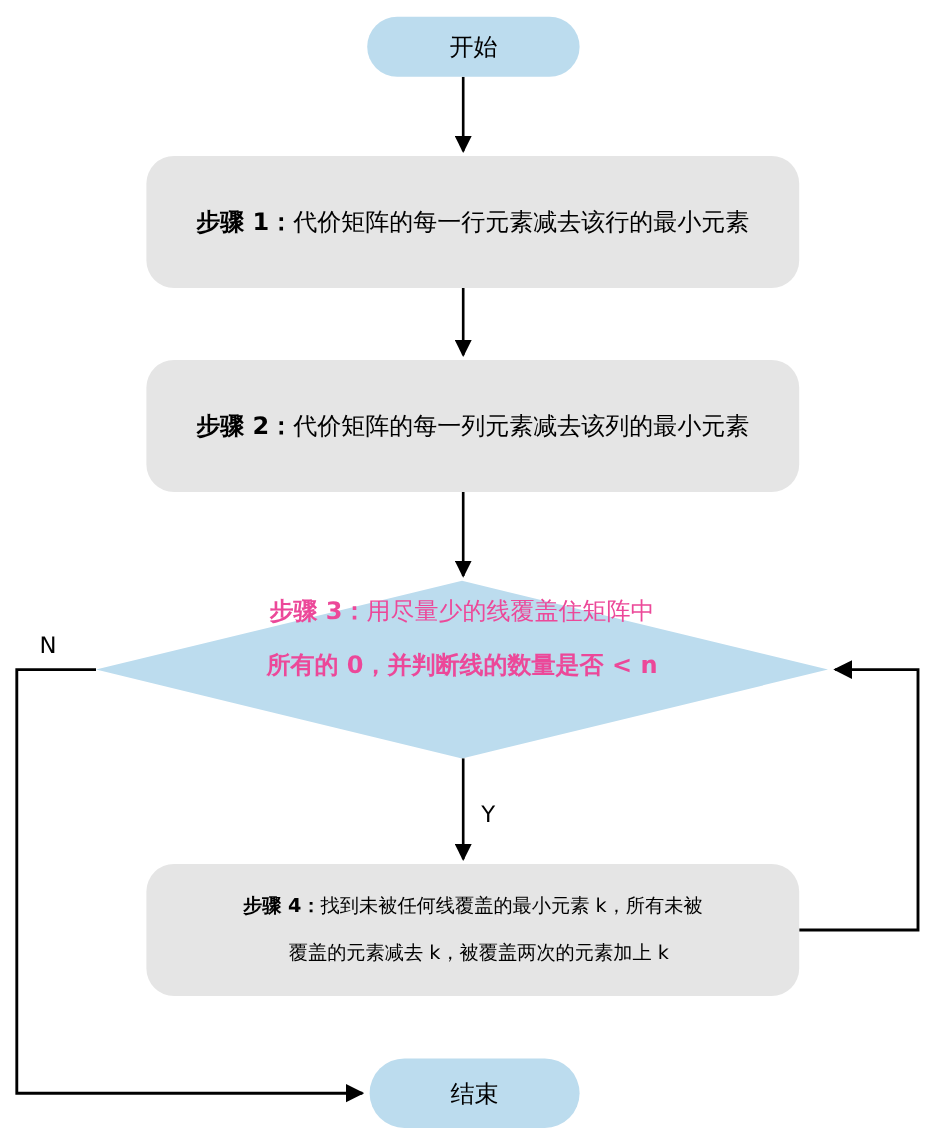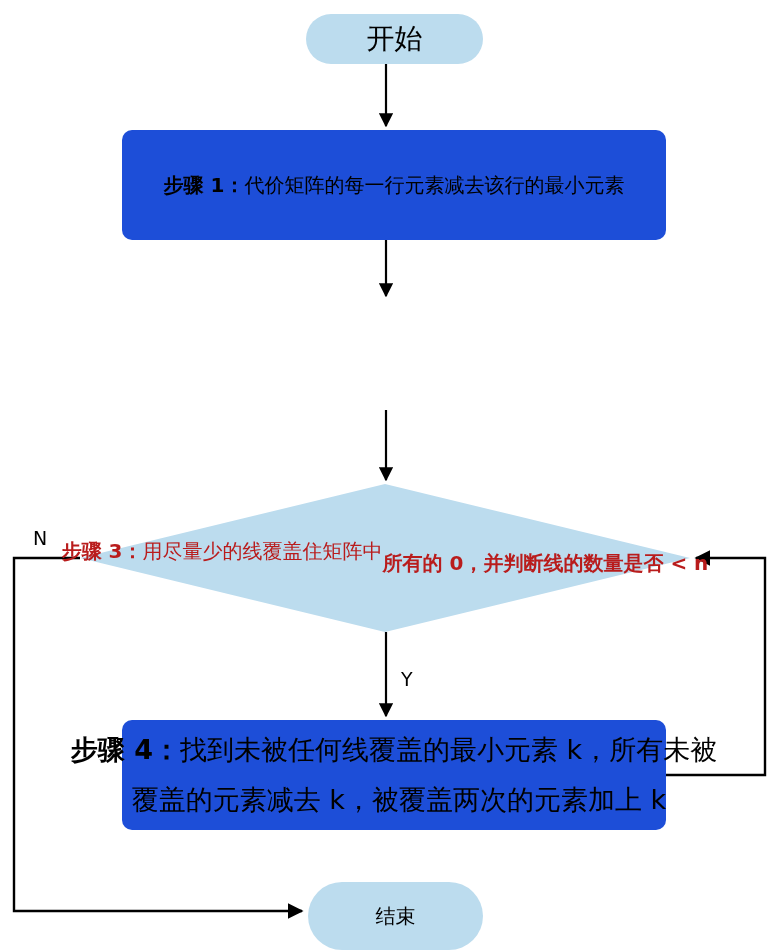--- a/index.html
+++ b/index.html
@@ -33,40 +33,40 @@
     justify-content: center;
     text-align: center;
     color: #000000;
     z-index: 3;
   }
   .terminator {
     background: #bcdcee;
     border-radius: 999px;
   }
   .process {
-    background: #1d4ed8;
-    border-radius: 10px;
+    background: #e5e5e5;
+    border-radius: 23px;
   }
   .node-line {
     display: block;
     white-space: nowrap;
     line-height: 1.05;
   }
   .t-start {
     left: 306px;
     top: 14px;
     width: 177px;
     height: 50px;
-    font-size: 28px;
+    font-size: 20px;
   }
   .t-end {
     left: 308px;
     top: 882px;
     width: 175px;
-    height: 68px;
+    height: 58px;
     font-size: 20px;
   }
   .p-step1 {
     left: 122px;
     top: 130px;
     width: 544px;
     height: 110px;
     font-size: 20px;
   }
   .p-step2 {
@@ -74,39 +74,39 @@
     top: 300px;
     width: 544px;
     height: 110px;
     font-size: 20px;
   }
   .p-step4 {
     left: 122px;
     top: 720px;
     width: 544px;
     height: 110px;
-    font-size: 27px;
+    font-size: 16px;
   }
   .p-step4 .node-line + .node-line {
     margin-top: 22px;
     margin-left: 10px;
   }
   .decision-text {
     position: absolute;
     left: 150px;
-    top: 488px;
+    top: 469px;
     width: 470px;
     height: 126px;
     display: flex;
-    flex-direction: row;
+    flex-direction: column;
     align-items: center;
     justify-content: center;
     text-align: center;
     font-size: 20px;
-    color: #b91c1c;
+    color: #ec4899;
     z-index: 3;
   }
   .decision-text .node-line + .node-line {
     margin-top: 24px;
     font-weight: bold;
   }
   .bold {
     font-weight: bold;
   }
   .edge-label {
@@ -152,20 +152,23 @@
   </svg>
 
   <div class="node terminator t-start">
     <span class="node-line">开始</span>
   </div>
 
   <div class="node process p-step1">
     <span class="node-line"><span class="bold">步骤 1：</span><span>代价矩阵的每一行元素减去该行的最小元素</span></span>
   </div>
 
+  <div class="node process p-step2">
+    <span class="node-line"><span class="bold">步骤 2：</span><span>代价矩阵的每一列元素减去该列的最小元素</span></span>
+  </div>
 
   <div class="decision-text">
     <span class="node-line"><span class="bold">步骤 3：</span><span>用尽量少的线覆盖住矩阵中</span></span>
     <span class="node-line">所有的 0，并判断线的数量是否 &lt; n</span>
   </div>
 
   <div class="node process p-step4">
     <span class="node-line"><span class="bold">步骤 4：</span><span>找到未被任何线覆盖的最小元素 k，所有未被</span></span>
     <span class="node-line">覆盖的元素减去 k，被覆盖两次的元素加上 k</span>
   </div>

